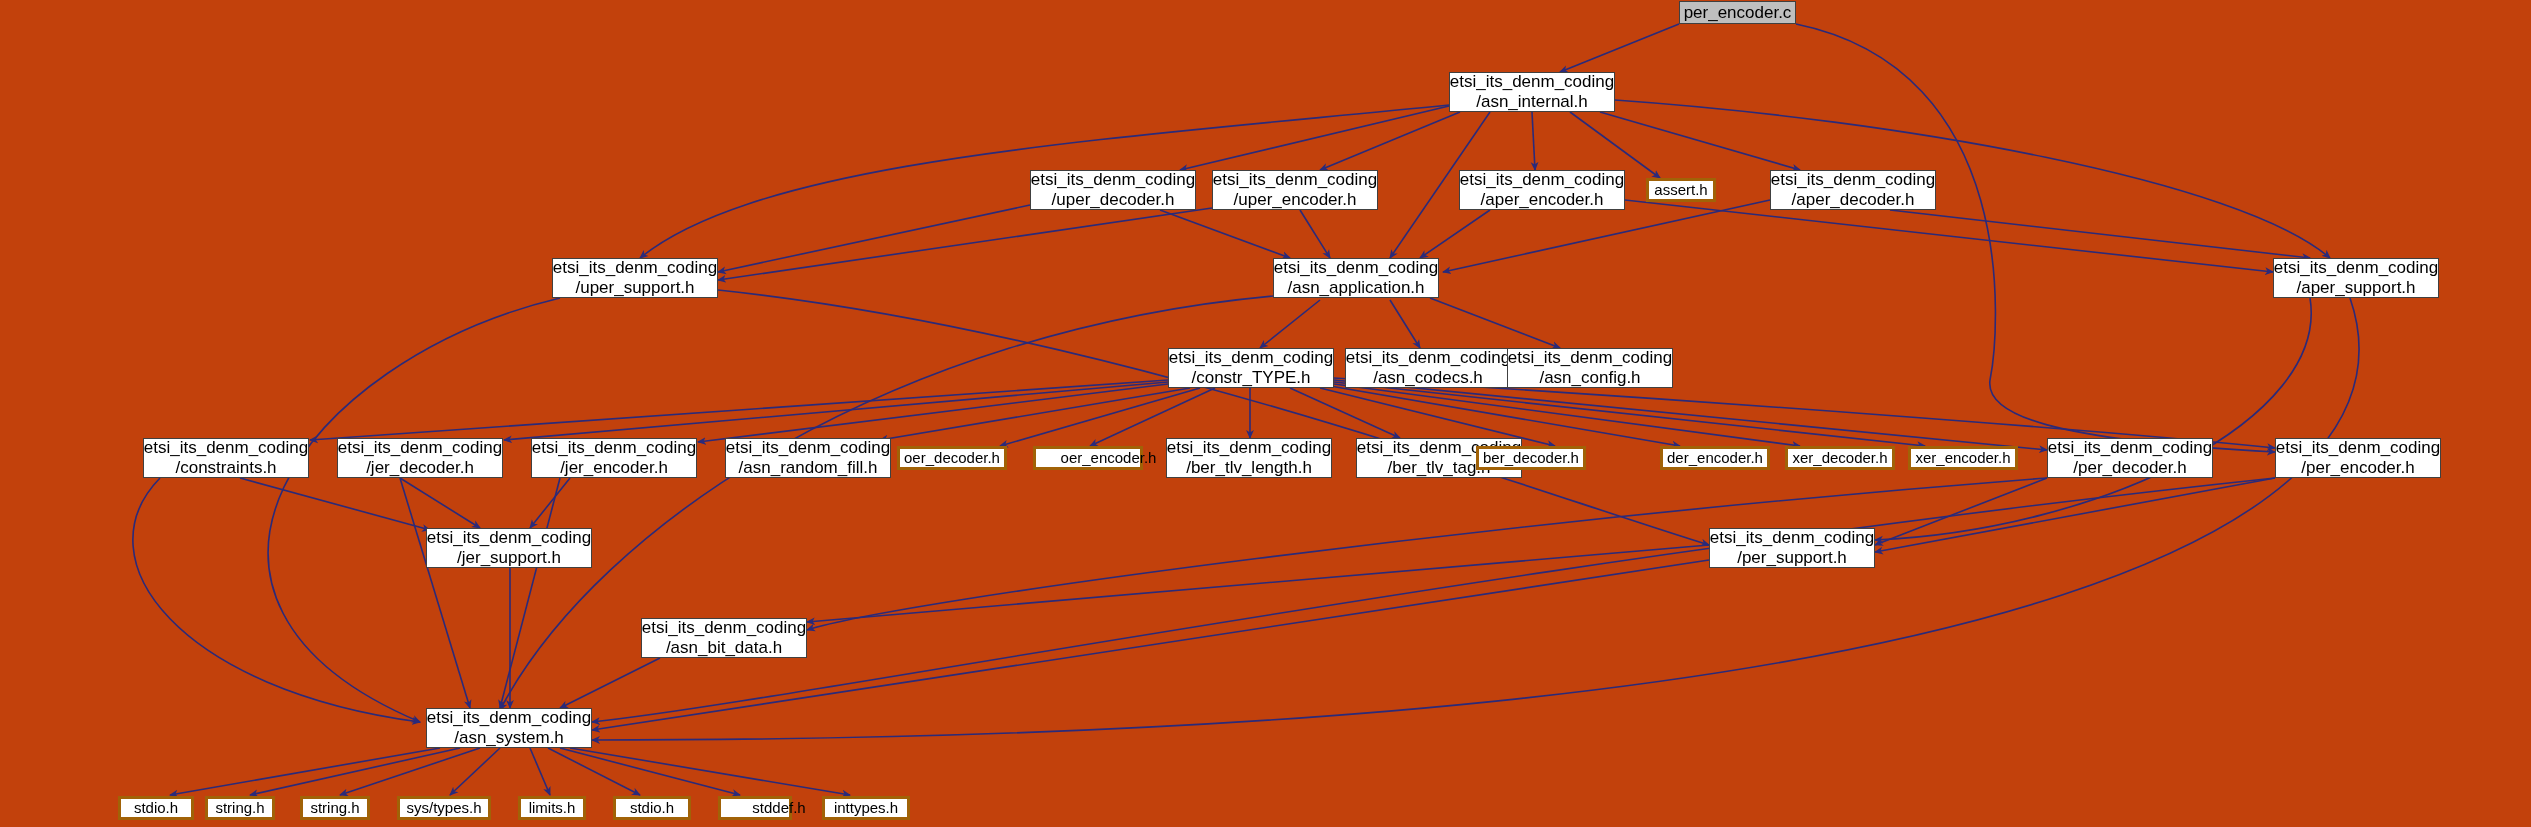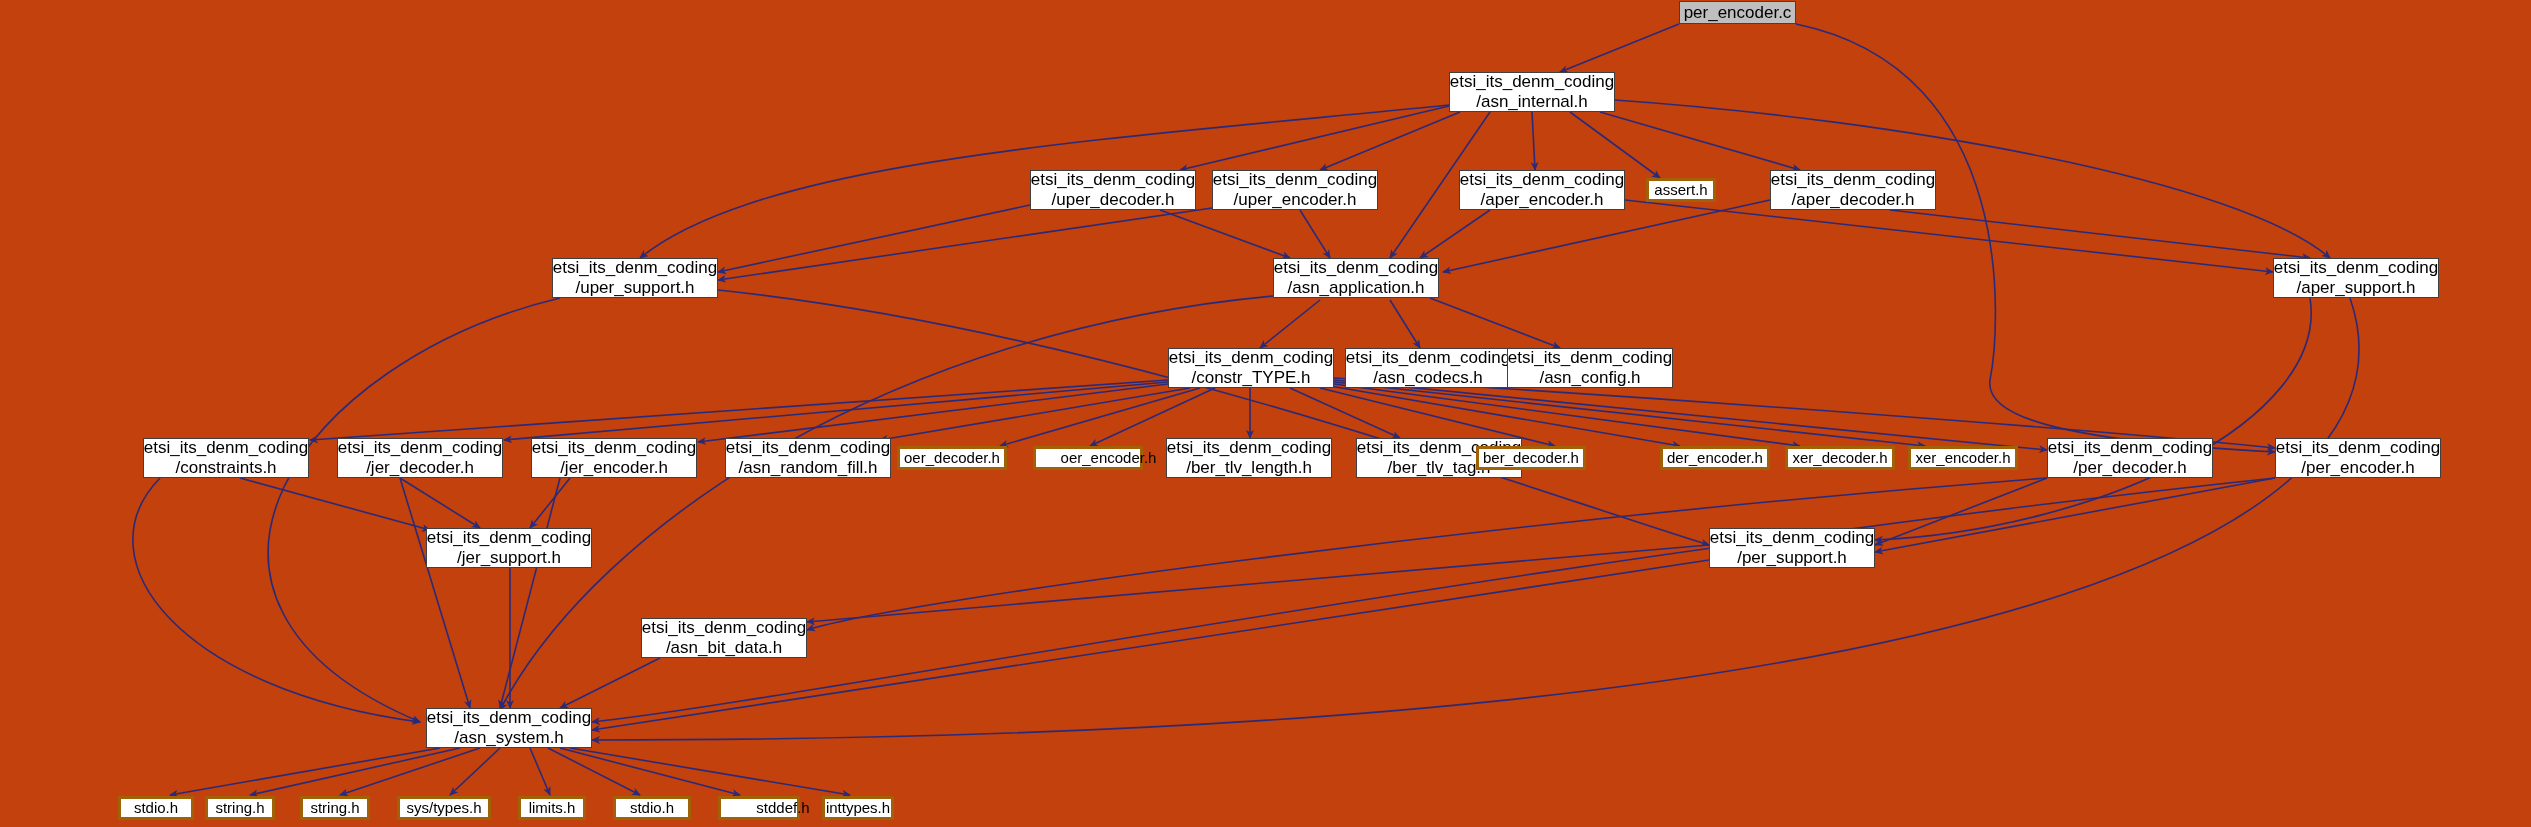--- a/index.html
+++ b/index.html
@@ -142,16 +142,16 @@
       <div class="node int" style="left: 641px; top: 618px; width: 166px; height: 40px;">etsi_its_denm_coding
 /asn_bit_data.h</div>
       <div class="node int" style="left: 426px; top: 708px; width: 166px; height: 40px;">etsi_its_denm_coding
 /asn_system.h</div>
       <div class="node ext" style="left: 118px; top: 796px; width: 76px; height: 24px; font-size: 15px;">stdio.h</div>
       <div class="node ext" style="left: 205px; top: 796px; width: 70px; height: 24px; font-size: 15px;">string.h</div>
       <div class="node ext" style="left: 300px; top: 796px; width: 70px; height: 24px; font-size: 15px;">string.h</div>
       <div class="node ext" style="left: 397px; top: 796px; width: 94px; height: 24px; font-size: 15px;">sys/types.h</div>
       <div class="node ext" style="left: 518px; top: 796px; width: 68px; height: 24px; font-size: 15px;">limits.h</div>
       <div class="node ext" style="left: 613px; top: 796px; width: 78px; height: 24px; font-size: 15px;">stdio.h</div>
-      <div class="node ext" style="left: 718px; top: 796px; width: 82px; height: 24px; font-size: 15px; padding-left: 48px;">stddef.h</div>
-      <div class="node ext" style="left: 822px; top: 796px; width: 72px; height: 24px; font-size: 15px;">inttypes.h</div>
+      <div class="node ext" style="left: 718px; top: 796px; width: 74px; height: 24px; font-size: 15px; padding-left: 48px;">stddef.h</div>
+      <div class="node ext" style="left: 822px; top: 796px; width: 88px; height: 24px; font-size: 15px;">inttypes.h</div>
     </div>
 </div>
 
 </body></html>

